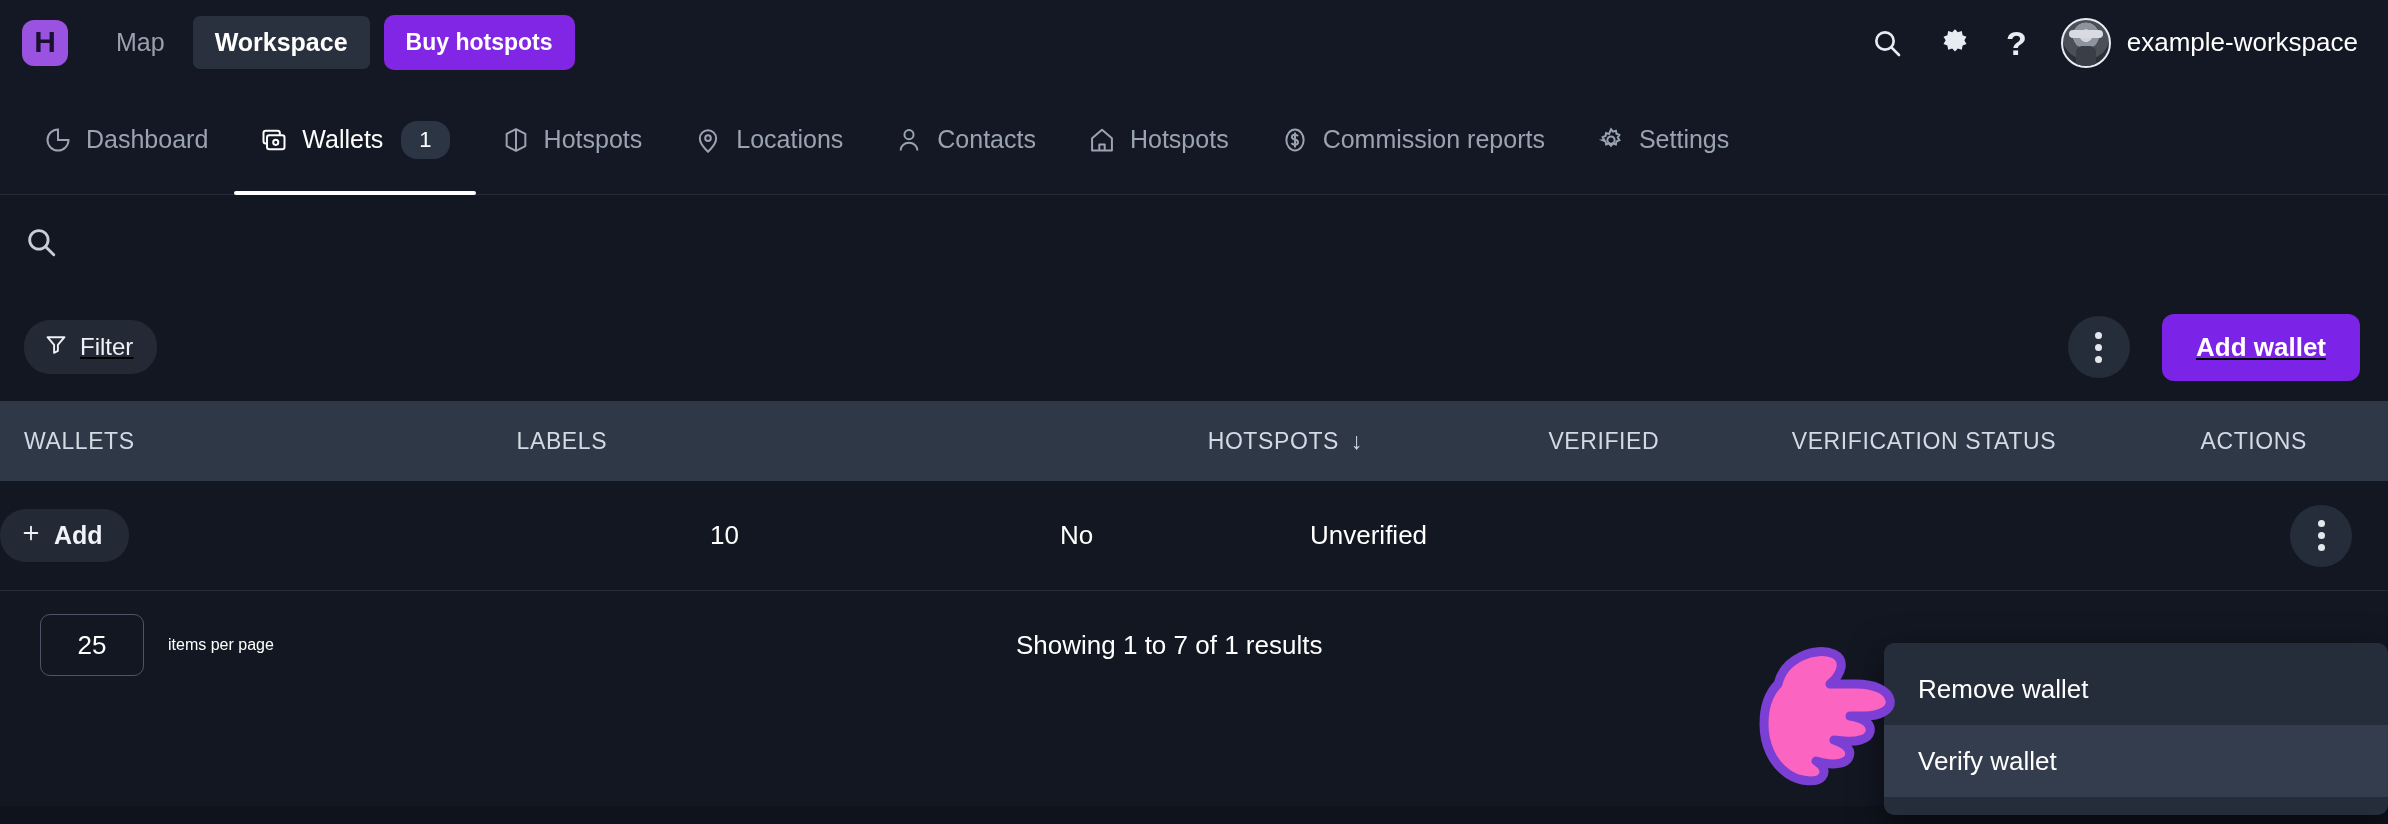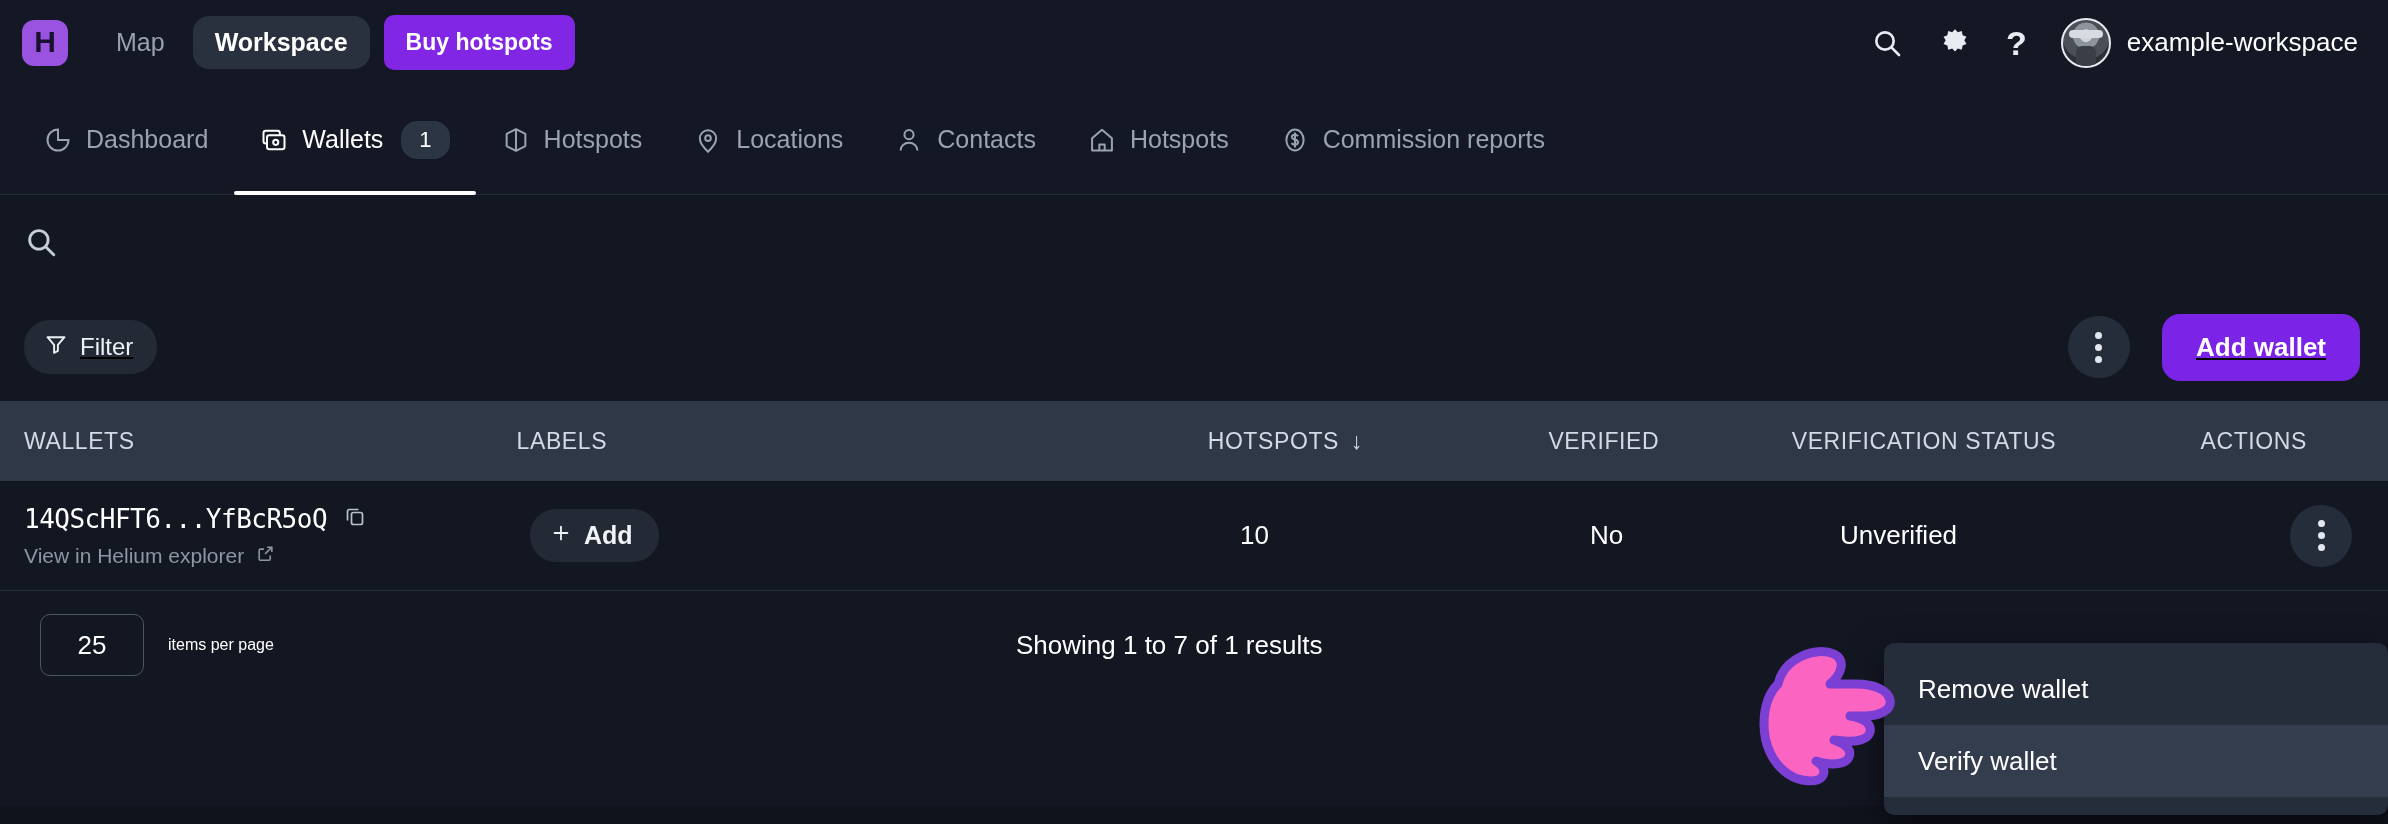--- a/index.html
+++ b/index.html
@@ -31,21 +31,21 @@
     flex: 0 0 auto;
   }
   .logo span { display:block; margin-top:-2px; }
   .nav-main { display: flex; align-items: center; gap: 14px; margin-left: 34px; }
   .nav-link {
     color: #98a0ae; font-size: 25px; padding: 10px 14px;
     border-radius: 10px; cursor: pointer; white-space: nowrap;
   }
   .nav-pill {
     background: #2a313e; color: #ffffff; font-size: 25px; font-weight: 700;
-    padding: 12px 22px; border-radius: 16px; cursor: pointer; white-space: nowrap;
+    padding: 12px 22px; border-radius: 7px; cursor: pointer; white-space: nowrap;
   }
   .nav-cta {
     background: #8226e6; color: #ffffff; font-size: 23px; font-weight: 700;
     padding: 14px 22px; border-radius: 10px; cursor: pointer; white-space: nowrap;
   }
   .header-right {
     margin-left: auto; display: flex; align-items: center; gap: 34px;
   }
   .hicon { width: 34px; height: 34px; display:flex; align-items:center; justify-content:center; cursor:pointer; }
   .hicon svg { display:block; }
@@ -118,21 +118,21 @@
   }
   .toolbar-right { margin-left: auto; display:flex; align-items:center; gap: 32px; }
   .round-btn {
     width: 62px; height: 62px; border-radius: 50%;
     background: #262d3a; display:flex; align-items:center; justify-content:center;
     cursor: pointer; gap: 0; flex-direction: column;
   }
   .round-btn i { display:block; width:7px; height:7px; border-radius:50%; background:#e4e8ee; margin:2.5px 0; }
   .primary-btn {
     background: #7b24e8; color: #ffffff; font-size: 26px; font-weight: 700;
-    padding: 18px 34px; border-radius: 18px; cursor: pointer; white-space: nowrap;
+    padding: 18px 34px; border-radius: 12px; cursor: pointer; white-space: nowrap;
   }
 
   
   .thead {
     background: #2e3847; height: 80px;
     display: flex; align-items: center;
     color: #d3dae4; font-size: 23px; letter-spacing: 0.6px;
   }
   .trow {
     height: 110px; display: flex; align-items: center;
@@ -299,20 +299,29 @@
     <span>
       <svg width="28" height="28" viewBox="0 0 24 24" fill="none" stroke="#9aa3b2" stroke-width="1.7">
         <ellipse cx="12" cy="12" rx="7.4" ry="9"></ellipse>
         <path d="M14.6 8.6c-.7-.9-1.7-1.2-2.7-1.2-1.4 0-2.5.8-2.5 2s1 1.8 2.5 2.2 2.7 1 2.7 2.3-1.1 2.1-2.7 2.1c-1.2 0-2.2-.4-2.9-1.3"></path>
         <path d="M12 5.6v12.8"></path>
       </svg>
     </span>
     <span>Commission reports</span>
   </div>
 
+  <div class="tab">
+    <span>
+      <svg width="28" height="28" viewBox="0 0 24 24" fill="none" stroke="#9aa3b2" stroke-width="1.7">
+        <circle cx="12" cy="12" r="3.1"></circle>
+        <path d="M12 2.8l1.7 2 2.5-.8.5 2.6 2.5 1-1.4 2.3 1.4 2.3-2.5 1-.5 2.6-2.5-.8-1.7 2-1.7-2-2.5.8-.5-2.6-2.5-1L6.2 12 4.8 9.6l2.5-1 .5-2.6 2.5.8z"></path>
+      </svg>
+    </span>
+    <span>Settings</span>
+  </div>
 </div>
 
 <div class="searchrow">
   <span>
     <svg width="34" height="34" viewBox="0 0 24 24" fill="none" stroke="#c7ced9" stroke-width="2" stroke-linecap="round">
       <circle cx="10.5" cy="10.5" r="6.5"></circle>
         <line x1="15.5" y1="15.5" x2="21" y2="21"></line>
     </svg>
   </span>
 </div>
@@ -345,41 +354,20 @@
       <span>HOTSPOTS</span>
       <span>↓</span>
     </span>
   </div>
   <div class="c-verified">VERIFIED</div>
   <div class="c-vstatus">VERIFICATION STATUS</div>
   <div class="c-actions">ACTIONS</div>
 </div>
 
 <div class="trow">
-  <div class="c-wallet">
-    <div class="waddr">
-      <span>14QScHFT6...YfBcR5oQ</span>
-      <span>
-        <svg width="24" height="24" viewBox="0 0 24 24" fill="none" stroke="#b9c1cd" stroke-width="1.7">
-          <rect x="8.5" y="8.5" width="11" height="12" rx="2"></rect>
-          <path d="M15.5 5.5h-9a2 2 0 0 0-2 2v9"></path>
-        </svg>
-      </span>
-    </div>
-    <div class="wlink">
-      <span>View in Helium explorer</span>
-      <span>
-        <svg width="19" height="19" viewBox="0 0 24 24" fill="none" stroke="#8d96a5" stroke-width="2">
-          <path d="M14 4h6v6"></path>
-            <path d="M20 4l-8.5 8.5"></path>
-            <path d="M18 14.5V19a1.5 1.5 0 0 1-1.5 1.5h-11A1.5 1.5 0 0 1 4 19V8a1.5 1.5 0 0 1 1.5-1.5H10"></path>
-        </svg>
-      </span>
-    </div>
-  </div>
 
   <div class="c-labels">
     <div class="add-chip">
       <span>
         <svg width="22" height="22" viewBox="0 0 24 24" stroke="#f0f3f7" stroke-width="2" stroke-linecap="round">
           <line x1="12" y1="5" x2="12" y2="19"></line>
             <line x1="5" y1="12" x2="19" y2="12"></line>
         </svg>
       </span>
       <span>Add</span>

